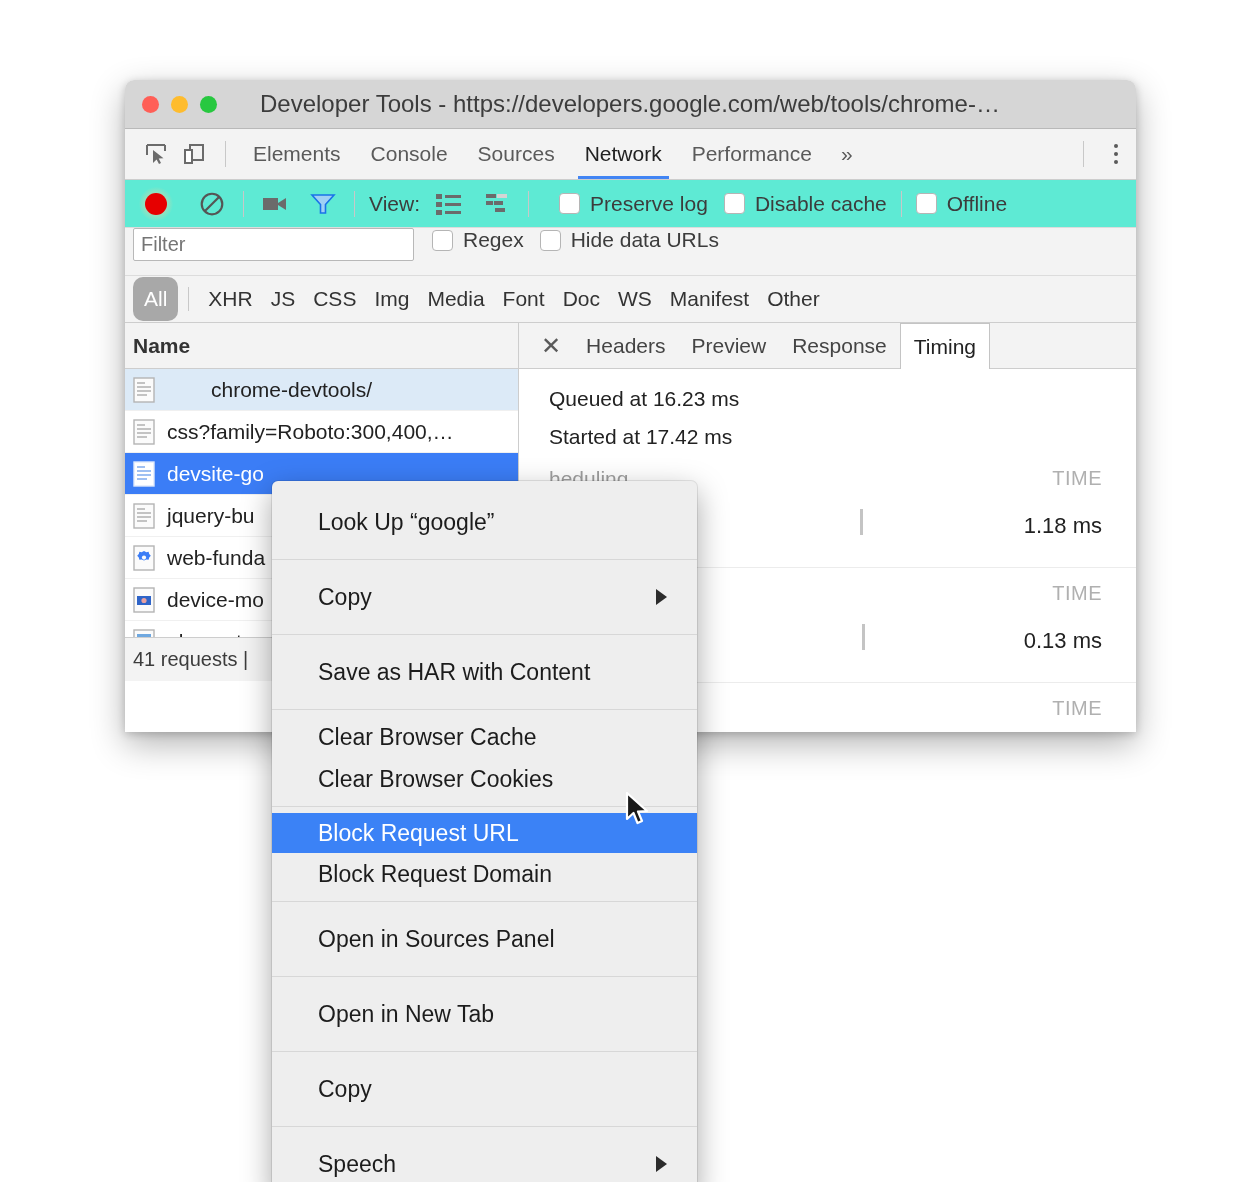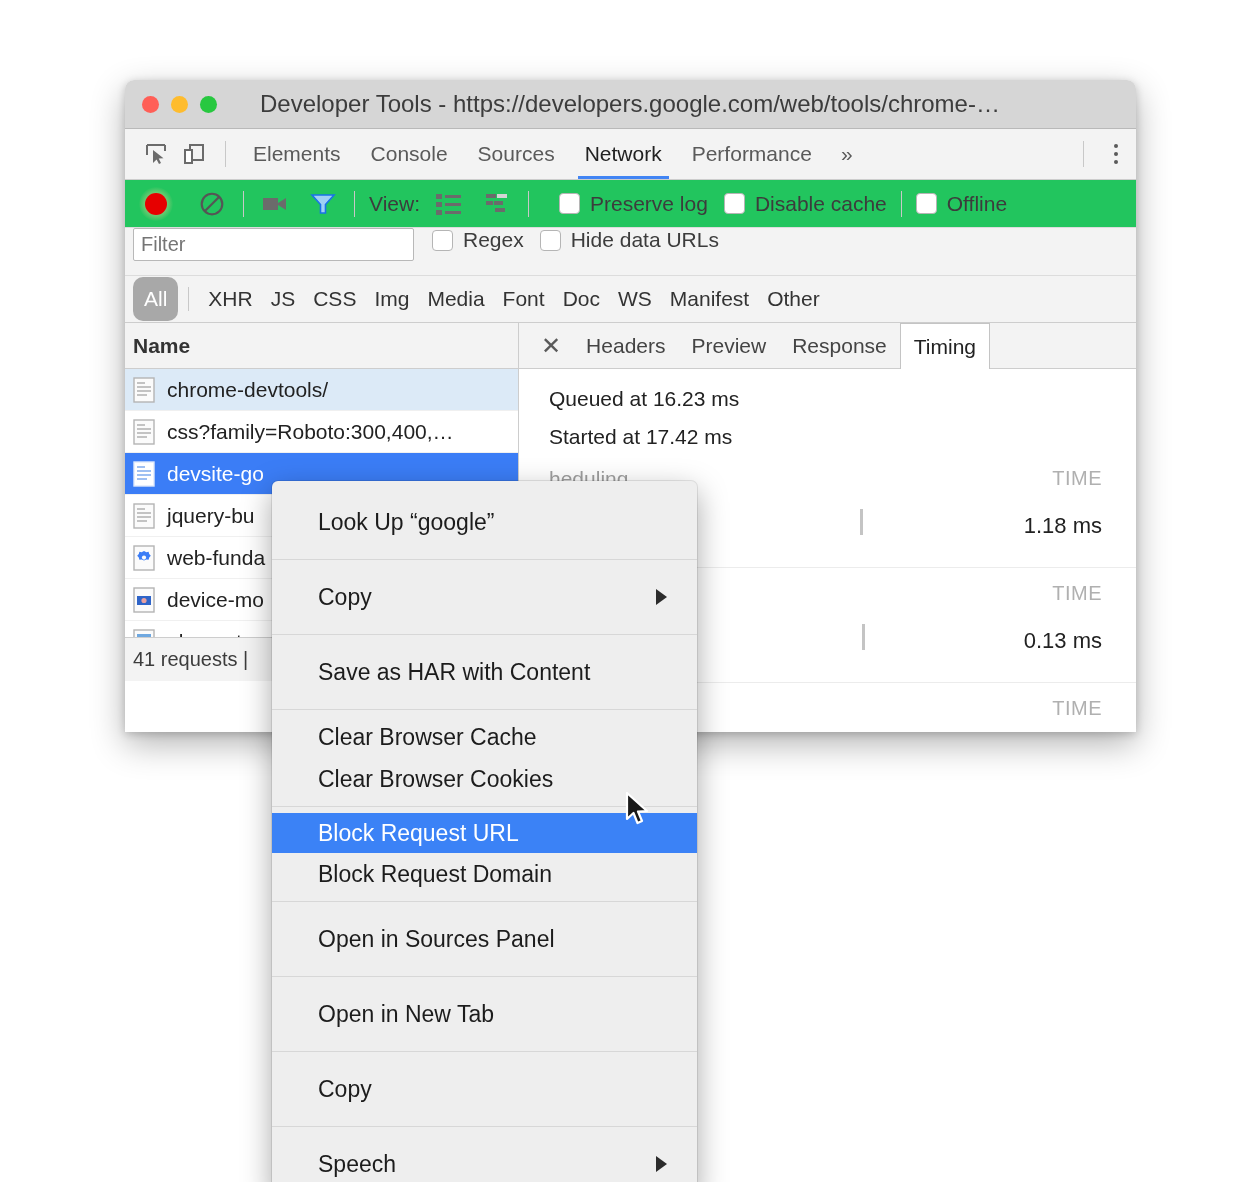--- a/index.html
+++ b/index.html
@@ -64,21 +64,21 @@
     height: 3px; background: #4285f4;
   }
   .chev-more { font-size: 21px; color: #5a5a5a; padding: 0 14px; }
   #tabbar-right { margin-left: auto; display: flex; align-items: center; }
   .kebab { width: 40px; display: flex; flex-direction: column; align-items: center; gap: 4px; }
   .kebab i { width: 4px; height: 4px; background: #5a5a5a; border-radius: 50%; display: block; }
 
   
   #nettoolbar {
     height: 48px;
-    background: #22c55e;
+    background: #5eead4;
     border-bottom: 1px solid #dcdcdc;
     display: flex; align-items: center;
     padding-left: 14px;
     font-size: 21px; color: #3c3c3c;
   }
   .nt-sep { width: 1px; height: 26px; background: #c8c8c8; margin: 0 14px; }
   .rec-dot-wrap { width: 34px; height: 34px; display:flex; align-items:center; justify-content:center;
     border-radius: 50%; background: radial-gradient(circle, rgba(255,210,150,0.55) 30%, rgba(255,210,150,0) 72%); }
   .rec-dot { width: 22px; height: 22px; border-radius: 50%; background: #e60000; }
   .ticon { width: 34px; height: 34px; display: flex; align-items: center; justify-content: center; }
@@ -126,21 +126,21 @@
     border-bottom: 1px solid #cdcdcd;
     display: flex; align-items: center; padding-left: 8px;
     font-size: 21px; color: #333; font-weight: bold;
   }
   .req-row {
     height: 42px; display: flex; align-items: center;
     padding-left: 8px; font-size: 21px; color: #222;
     border-bottom: 1px solid #f0f0f0;
     white-space: nowrap; overflow: hidden;
   }
-  .req-row.sel-light { background: #dceaf7; }
+  .req-row.sel-light { background: #dceaf7; gap: 44px; }
   .req-row.sel-blue { background: #3b7df6; color: #fff; }
   .fileicon { width: 22px; height: 26px; margin-right: 12px; flex: none; }
   #req-status {
     position: absolute; left: 0; right: 0; bottom: 0;
     height: 44px; background: #f3f3f3; border-top: 1px solid #cdcdcd;
     display: flex; align-items: center; padding-left: 8px;
     font-size: 20px; color: #3c3c3c;
   }
 
   

